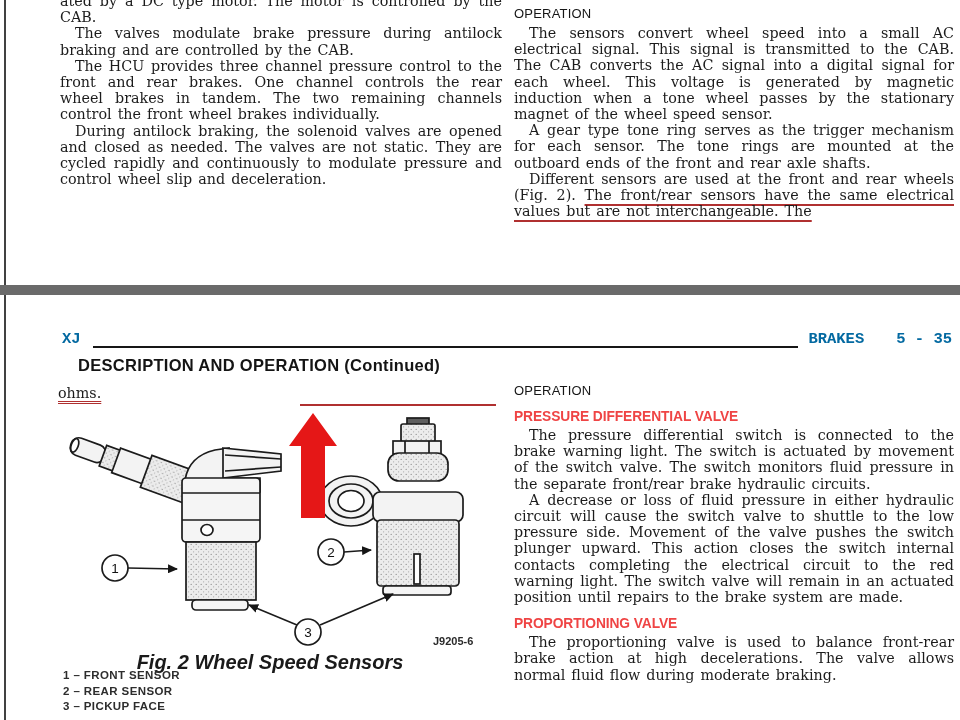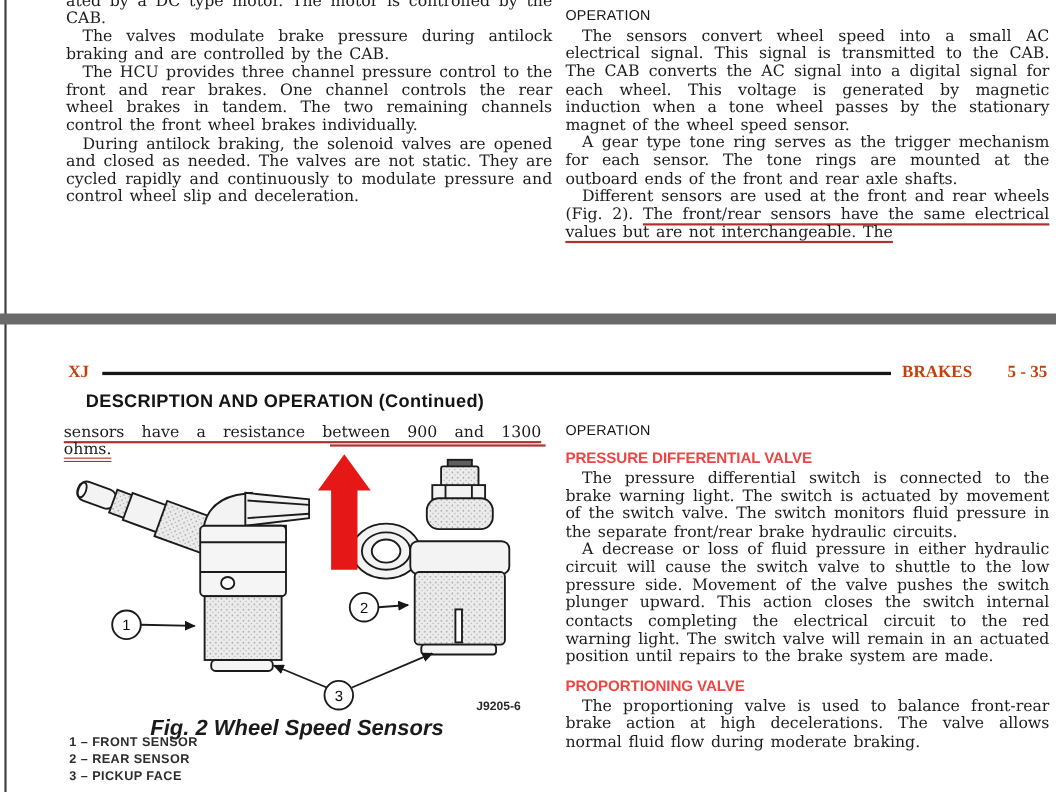--- a/index.html
+++ b/index.html
@@ -35,22 +35,22 @@
     text-decoration-line:underline;
     text-decoration-style:double;
     text-decoration-color:#b03030;
     text-underline-offset:2.5px;
   }
 
   #top-left{left:60px;top:-7px;width:442px;}
   #top-right{left:514px;top:6px;width:440px;}
 
   #pb-header{
-    left:62px;top:330px;width:890px;display:flex;align-items:center;
-    font-family:Liberation Serif, serif;font-weight:bold;font-size:15.5px;color:#c2410c;
+    left:62px;top:330px;width:890px;display:flex;align-items:flex-end;
+    font-family:Liberation Mono, monospace;font-weight:bold;font-size:15.5px;color:#0369a1;
   }
   .header-rule{flex:1;height:2.5px;background:#161616;margin:1px 10px 0 12px;}
   .page-num{margin-left:32px;}
 
   #section-heading{
     left:78px;top:356px;
     font-family:"Liberation Sans", sans-serif;font-weight:bold;
     font-size:16.5px;letter-spacing:0.3px;color:#141414;
   }
 
@@ -97,21 +97,20 @@
 <div class="abs" id="pb-header">
   <span>XJ</span>
   <span class="header-rule"></span>
   <span>BRAKES</span>
   <span class="page-num">5 - 35</span>
 </div>
 
 <div class="abs" id="section-heading">DESCRIPTION AND OPERATION (Continued)</div>
 
 <div class="abs" id="continued">
-  <div class="l1"><span class="red-ul">sensors have a resistance between 900 and 1300</span></div>
   <div><span class="red-ul-dbl">ohms.</span></div>
 </div>
 <div class="abs red-extra-line"></div>
 
 <div class="abs" id="figure">
 <svg width="430" height="248" viewBox="0 0 430 248" xmlns="http://www.w3.org/2000/svg">
   <defs>
     <pattern id="stip" width="5" height="5" patternUnits="userSpaceOnUse">
       <rect width="5" height="5" fill="#ececec"></rect>
       <circle cx="1.2" cy="1.4" r="0.7" fill="#969696"></circle>

